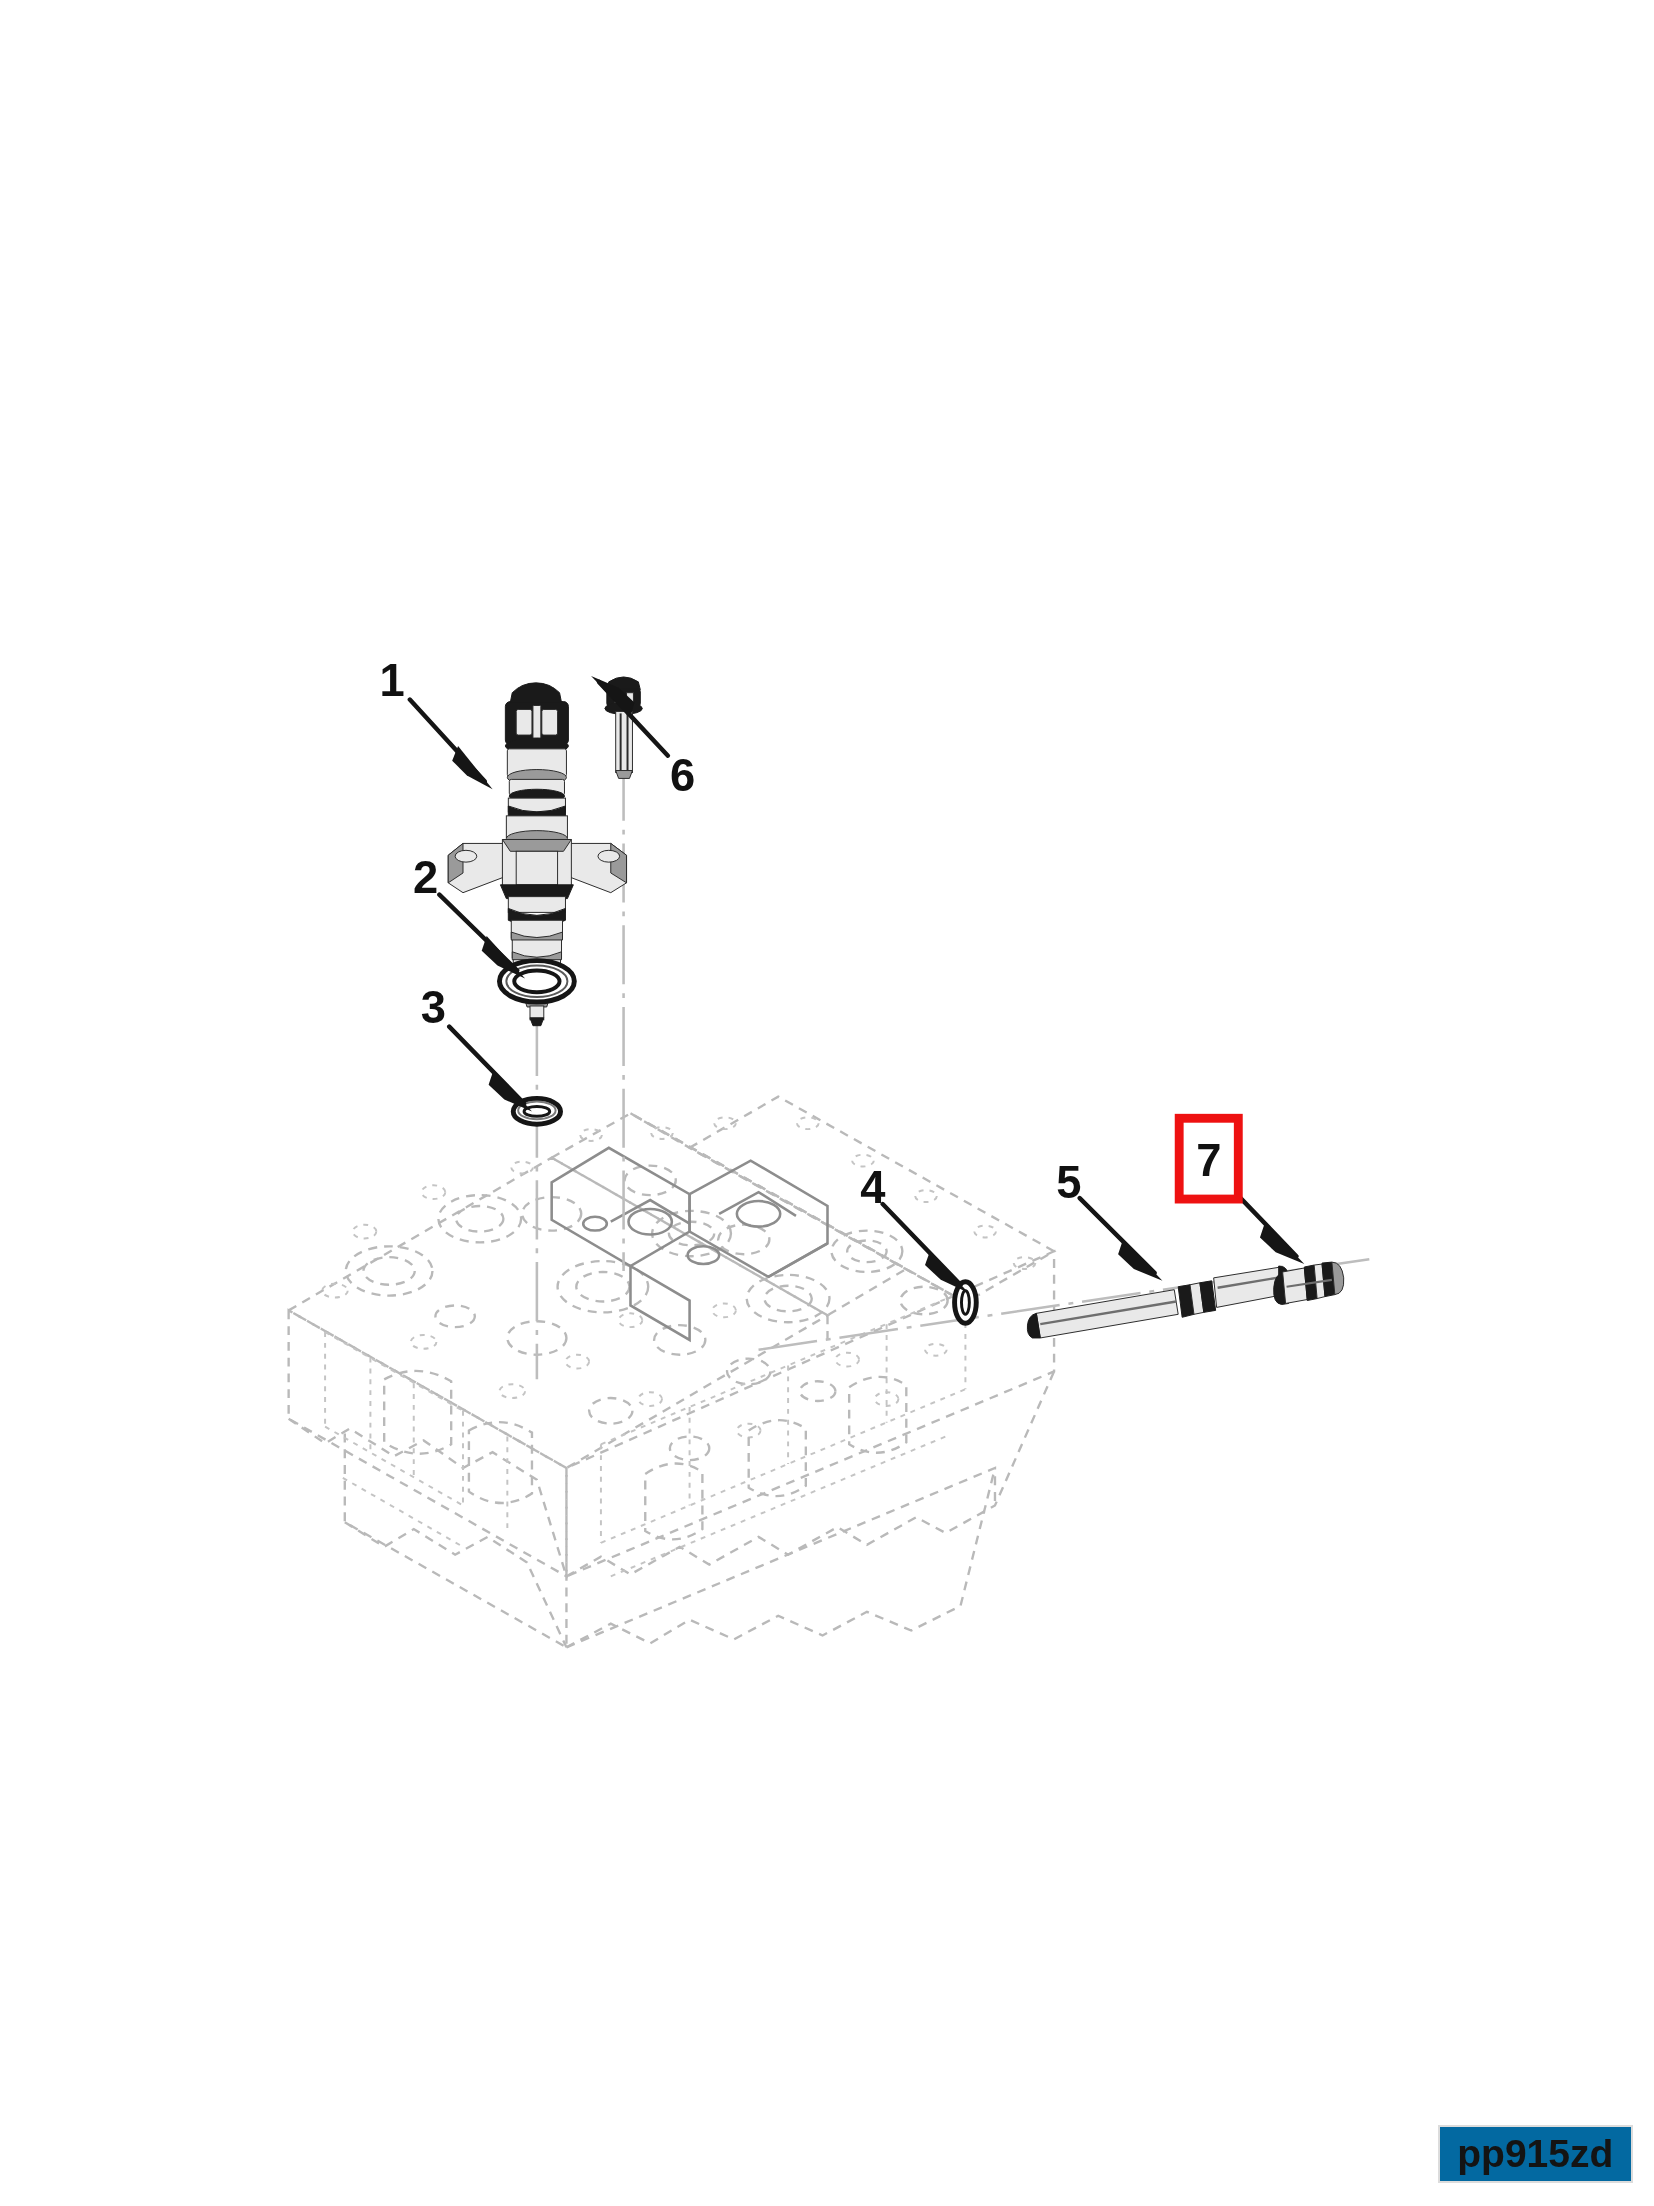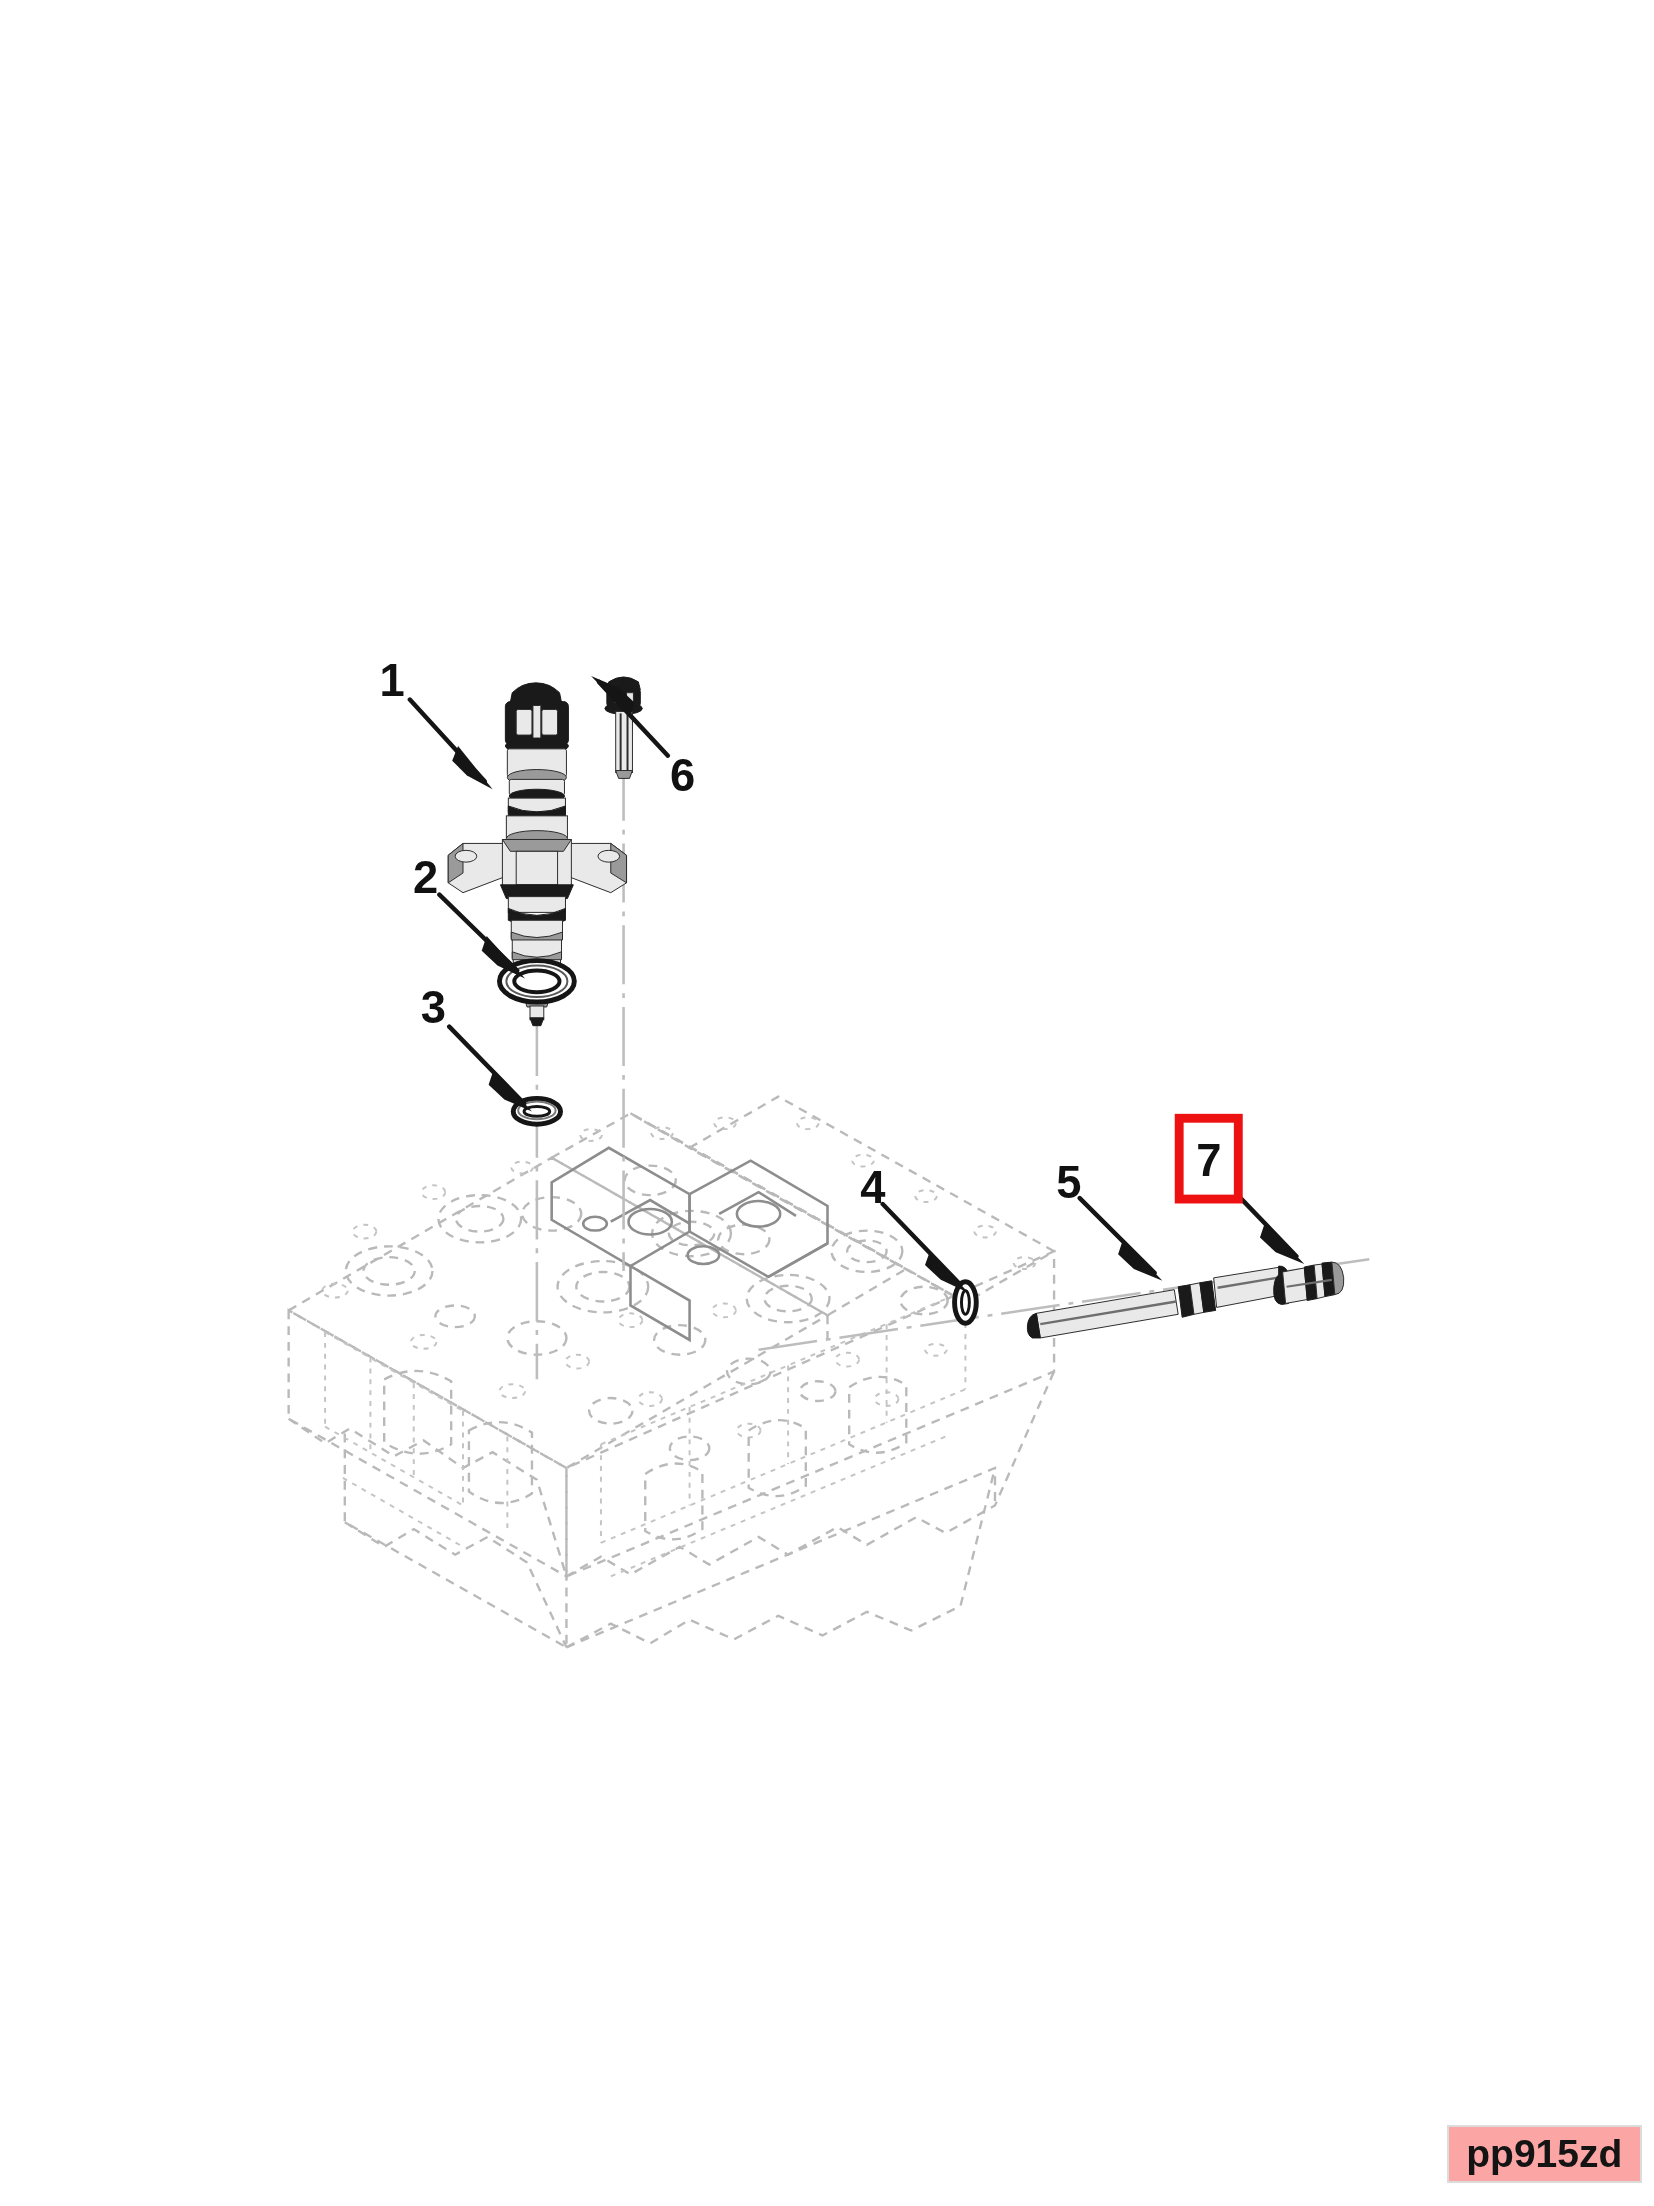--- a/index.html
+++ b/index.html
@@ -76,24 +76,24 @@
     stroke-width: 2.6;
   }
   .centerline {
     stroke: #bdbdbd;
     fill: none;
     stroke-width: 2.6;
     stroke-dasharray: 60 9 5 9;
   }
   #watermark {
     position: absolute;
-    right: 13px;
+    right: 22px;
     bottom: 23.6px;
     border: 2px solid #dcdcdc;
-    background: #fca5a5;
+    background: #0369a1;
     padding: 6.9px 17.7px 8.9px 17.7px;
     font-family: "Liberation Sans", sans-serif;
     font-weight: bold;
     font-size: 39px;
     letter-spacing: 0px;
     color: #141414;
     line-height: 1;
     white-space: nowrap;
   }
 </style>

